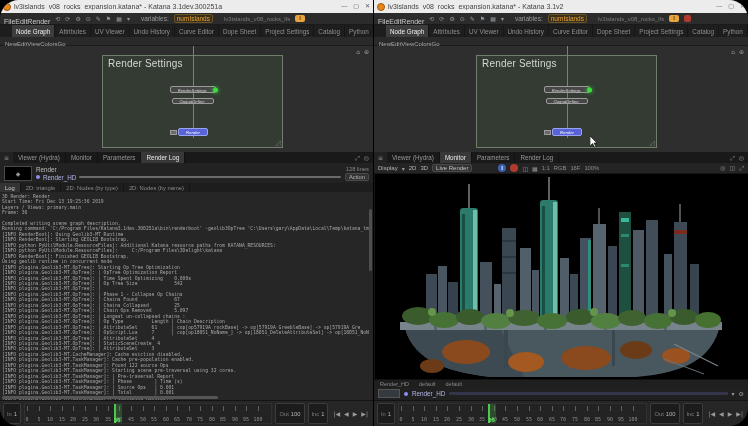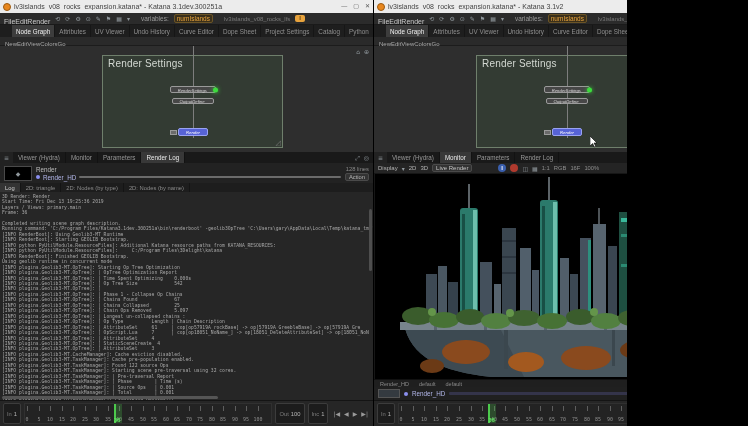--- a/index.html
+++ b/index.html
@@ -1,18 +1,18 @@
 <!DOCTYPE html>
 <html><head>
 <meta charset="utf-8">
 <style>
   html,body{margin:0;padding:0;background:#000;}
   *{box-sizing:border-box;}
-  .screen{position:relative;width:627px;height:426px;background:#000;overflow:hidden;
-    font-family:"Liberation Sans",sans-serif;-webkit-font-smoothing:antialiased;cursor:default;}
+  .screen{position:relative;width:748px;height:426px;background:#000;overflow:hidden;
+    font-family:"Liberation Sans",sans-serif;-webkit-font-smoothing:antialiased;cursor:default;border-radius:19px;}
   .window{position:absolute;top:0;height:426px;width:374px;display:flex;flex-direction:column;background:#262626;}
   .w-left{left:0;border-right:1px solid #000;}
   .w-right{left:374px;}
   
   .titlebar{height:13px;background:#ececec;display:flex;align-items:center;padding:0 3px;flex:none;}
   .appico{width:8px;height:8px;border-radius:50%;background:#e8871e;border:1px solid #9c5a10;margin-right:3px;flex:none;}
   .wtitle{font-size:7px;color:#444;white-space:nowrap;overflow:hidden;flex:1;}
   .wctl{display:flex;gap:6px;margin-left:4px;flex:none;}
   .wctl span{font-size:6px;color:#555;line-height:13px;}
   

